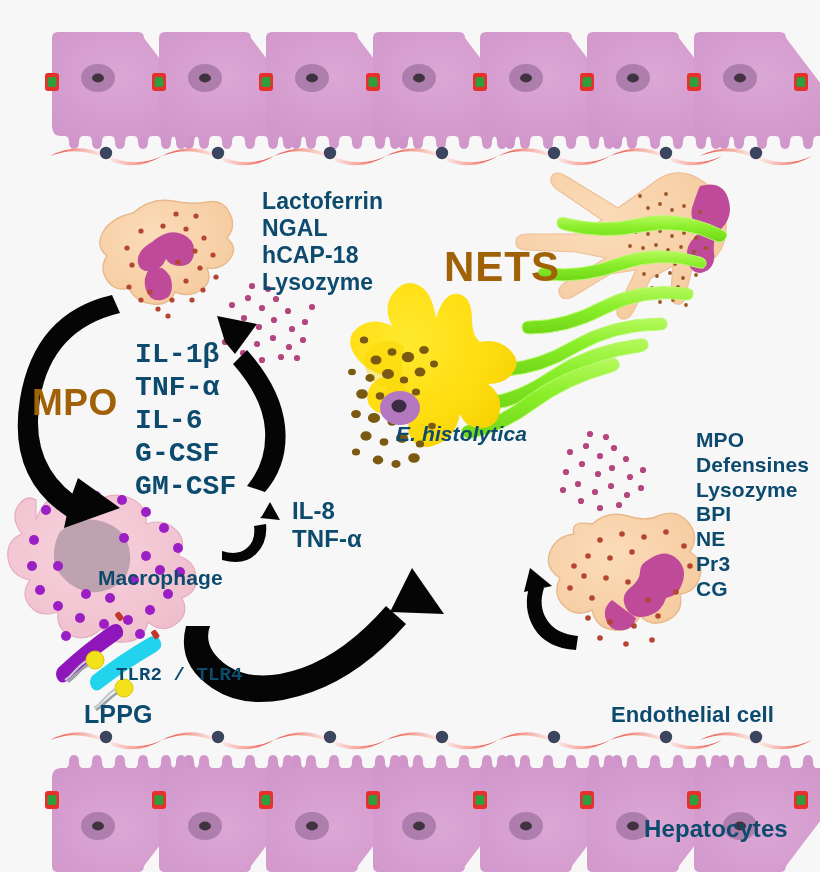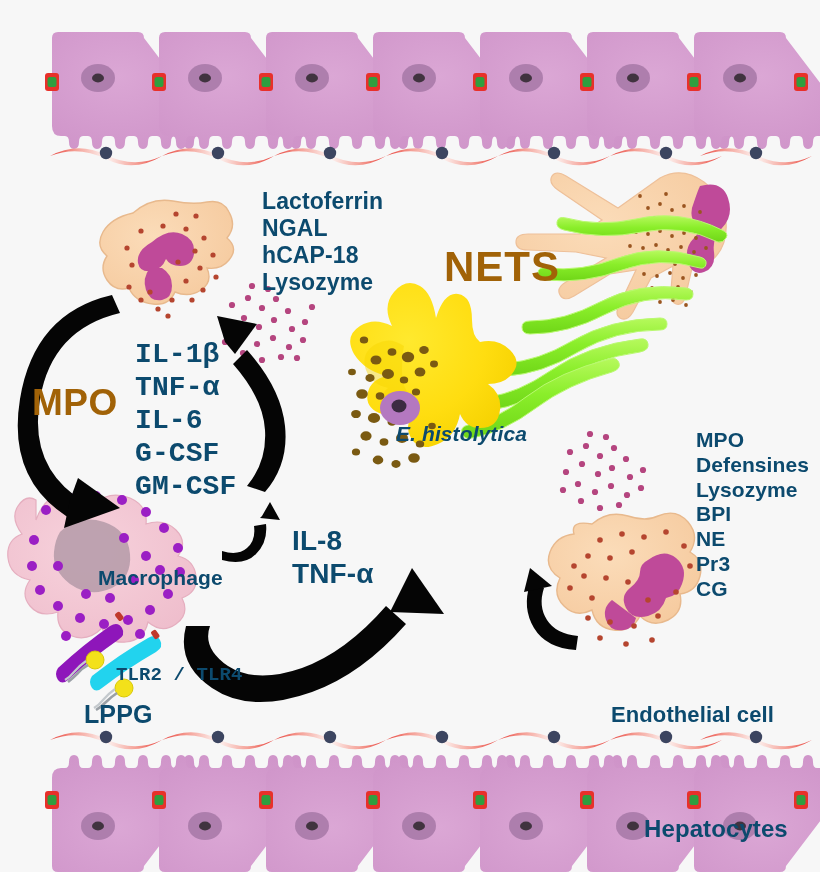--- a/index.html
+++ b/index.html
@@ -558,21 +558,21 @@
   <div class="lbl ital" style="left:396px;top:374px;font-size:21px;margin-top:48px;">E. histolytica</div>
 
   <div class="lbl" style="left:696px;top:428px;font-size:21px;">MPO
 Defensines
 Lysozyme
 BPI
 NE
 Pr3
 CG</div>
 
-  <div class="lbl" style="left:292px;top:524px;font-size:28px;">IL-8
+  <div class="lbl" style="left:292px;top:497px;font-size:24px;">IL-8
 TNF-α</div>
 
 
   <div class="lbl" style="left:98px;top:566px;font-size:21px;text-align:right;">Macrophage</div>
 
   <div class="lbl" style="left:116px;top:664px;font-size:19px;font-family:Liberation Mono, monospace;">TLR2 / TLR4</div>
 
   <div class="lbl" style="left:84px;top:700px;font-size:25px;">LPPG</div>
 
   <div class="lbl" style="left:644px;top:815px;font-size:24px;">Hepatocytes</div>

